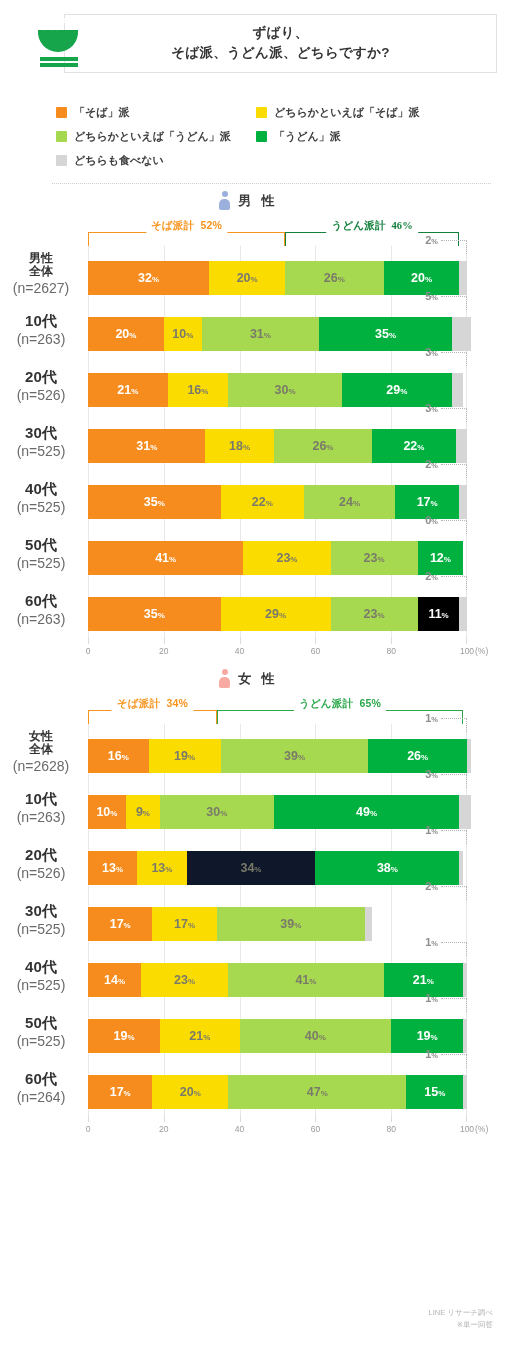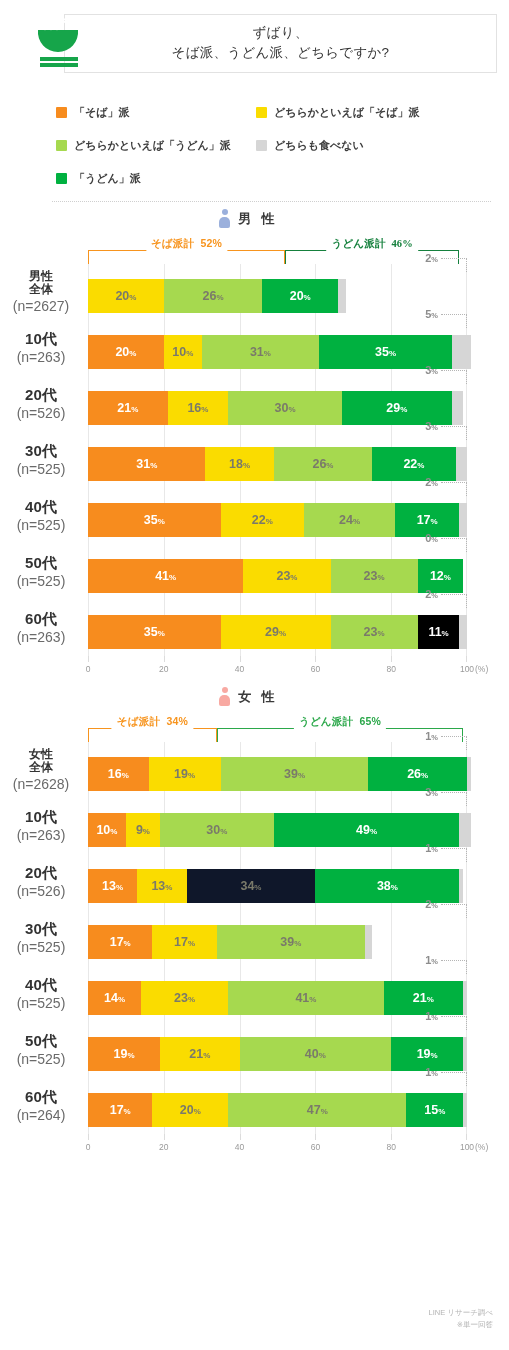--- a/index.html
+++ b/index.html
@@ -19,37 +19,37 @@
     margin-left: 52px;
     border: 1px solid #e2e2e2;
     background: #fff;
     min-height: 58px;
     display:flex; align-items:center; justify-content:center;
     padding: 8px 10px 10px 10px;
   }
   .title-text {
     text-align:center;
     font-size: 13.5px;
-    font-weight: 400;
+    font-weight: 700;
     line-height: 1.45;
     color: #333;
     letter-spacing: .02em;
     white-space: pre-line;
   }
   .bowl-icon { position:absolute; left: 32px; top: 12px; width: 52px; height: 58px; }
 
   
   .legend {
     margin: 14px 0 10px 0;
     padding: 0 12px 0 56px;
     display:grid;
     grid-template-columns: 200px auto;
     grid-auto-rows: 21px;
     align-items:center;
-    row-gap: 12px;
+    row-gap: 3px;
   }
   .lg { display:flex; align-items:center; gap:7px; font-size:11px; color:#3d3d3d; font-weight:700; }
   .sw { width:11px; height:11px; flex:0 0 11px; border-radius:1px; }
 
   .dotted-sep {
     margin: 12px 18px 0 52px;
     border-top: 1px dotted #cfcfcf;
     height:0;
   }
 
@@ -142,26 +142,26 @@
   </div>
   <div class="lg">
     <span class="sw" style="background: rgb(250, 220, 0);"></span>
     <span>どちらかといえば「そば」派</span>
   </div>
   <div class="lg">
     <span class="sw" style="background: rgb(166, 217, 79);"></span>
     <span>どちらかといえば「うどん」派</span>
   </div>
   <div class="lg">
+    <span class="sw" style="background: rgb(0, 177, 64);"></span>
+    <span>「うどん」派</span>
+  </div>
+  <div class="lg">
     <span class="sw" style="background: rgb(214, 214, 214);"></span>
     <span>どちらも食べない</span>
-  </div>
-  <div class="lg">
-    <span class="sw" style="background: rgb(0, 177, 64);"></span>
-    <span>「うどん」派</span>
   </div>
 </div>
 
 <div class="dotted-sep"></div>
 
 <div id="sections">
     <div class="section">
       <div class="sec-head">
         <span class="person">
           <span class="head" style="background:#9BB0DC"></span>
@@ -191,20 +191,23 @@
             <div class="rowlabel">
               <span class="nm two">男性</span>
               <span class="nm two">全体</span>
               <span class="n">(n=2627)</span>
             </div>
             <div class="callout">
               <span>2<em>%</em></span>
               <span class="lead"></span>
             </div>
             <div class="bar">
+              <div class="seg s0" style="flex: 0 0 32%; background: rgb(247, 140, 30);">
+                <span class="v">32<em>%</em></span>
+              </div>
               <div class="seg s1" style="flex: 0 0 20%; background: rgb(250, 220, 0);">
                 <span class="v">20<em>%</em></span>
               </div>
               <div class="seg s2" style="flex: 0 0 26%; background: rgb(166, 217, 79);">
                 <span class="v">26<em>%</em></span>
               </div>
               <div class="seg s3" style="flex: 0 0 20%; background: rgb(0, 177, 64);">
                 <span class="v">20<em>%</em></span>
               </div>
               <div class="seg s4" style="flex: 0 0 2%; background: rgb(214, 214, 214);"></div>

